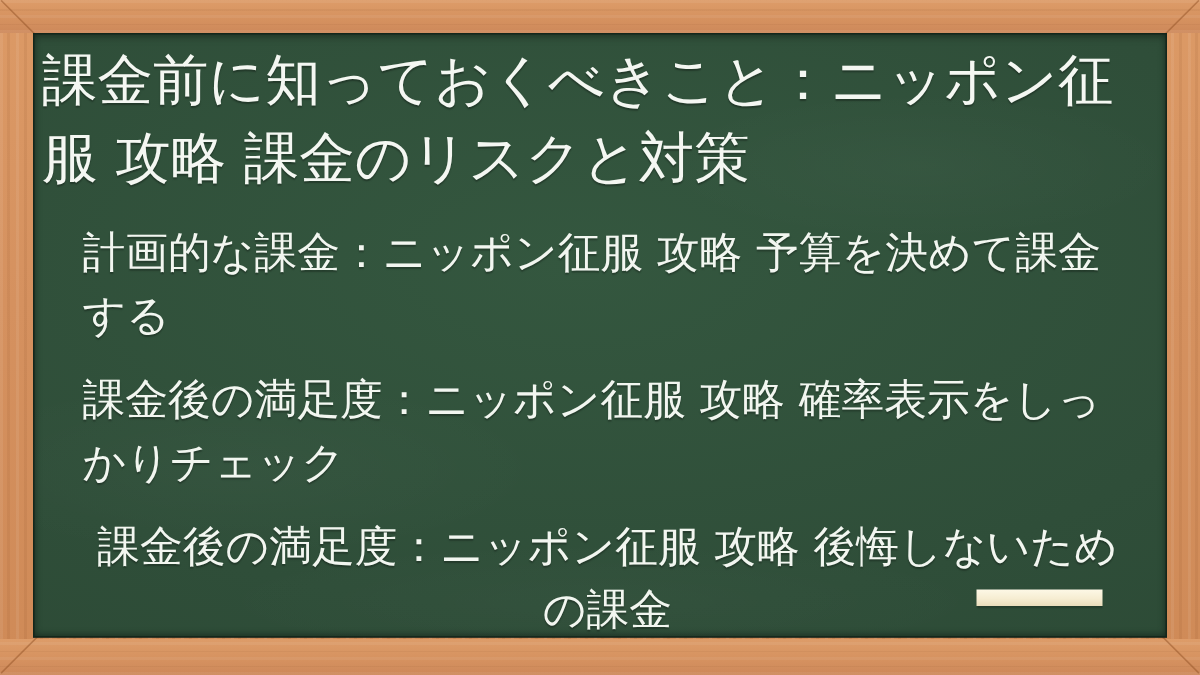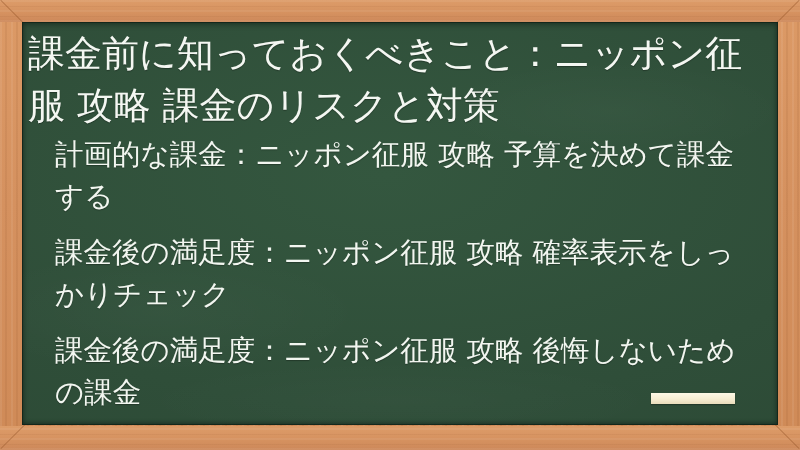--- a/index.html
+++ b/index.html
@@ -136,36 +136,36 @@
     font-weight: 400;
     line-height: 52px;
     letter-spacing: 0px;
     text-shadow: 0 1px 1px rgba(0,0,0,0.30);
     white-space: pre-wrap;
   }
 
   .bullet-list {
     position: absolute;
     left: 33px;
-    top: 112px;
+    top: 126px;
     width: 700px;
     margin: 0;
     padding: 0;
     list-style: none;
   }
   .bullet-item {
     color: #f2f6f0;
     font-size: 28.5px;
     font-weight: 400;
     line-height: 42px;
     margin: 0 0 14px 0;
     text-shadow: 0 1px 1px rgba(0,0,0,0.28);
     white-space: pre-wrap;
   }
-  .bullet-item:last-child { margin-bottom: 0; }
+  .bullet-item:last-child { margin-bottom: 0; text-align: center; }
 
   
   .eraser {
     position: absolute;
     left: 651px;
     top: 393px;
     width: 84px;
     height: 11px;
     background: linear-gradient(180deg, #fdf8e6 0%, #f6edd2 55%, #e9dcbb 100%);
     box-shadow: 0 1px 1px rgba(0,0,0,0.25);

